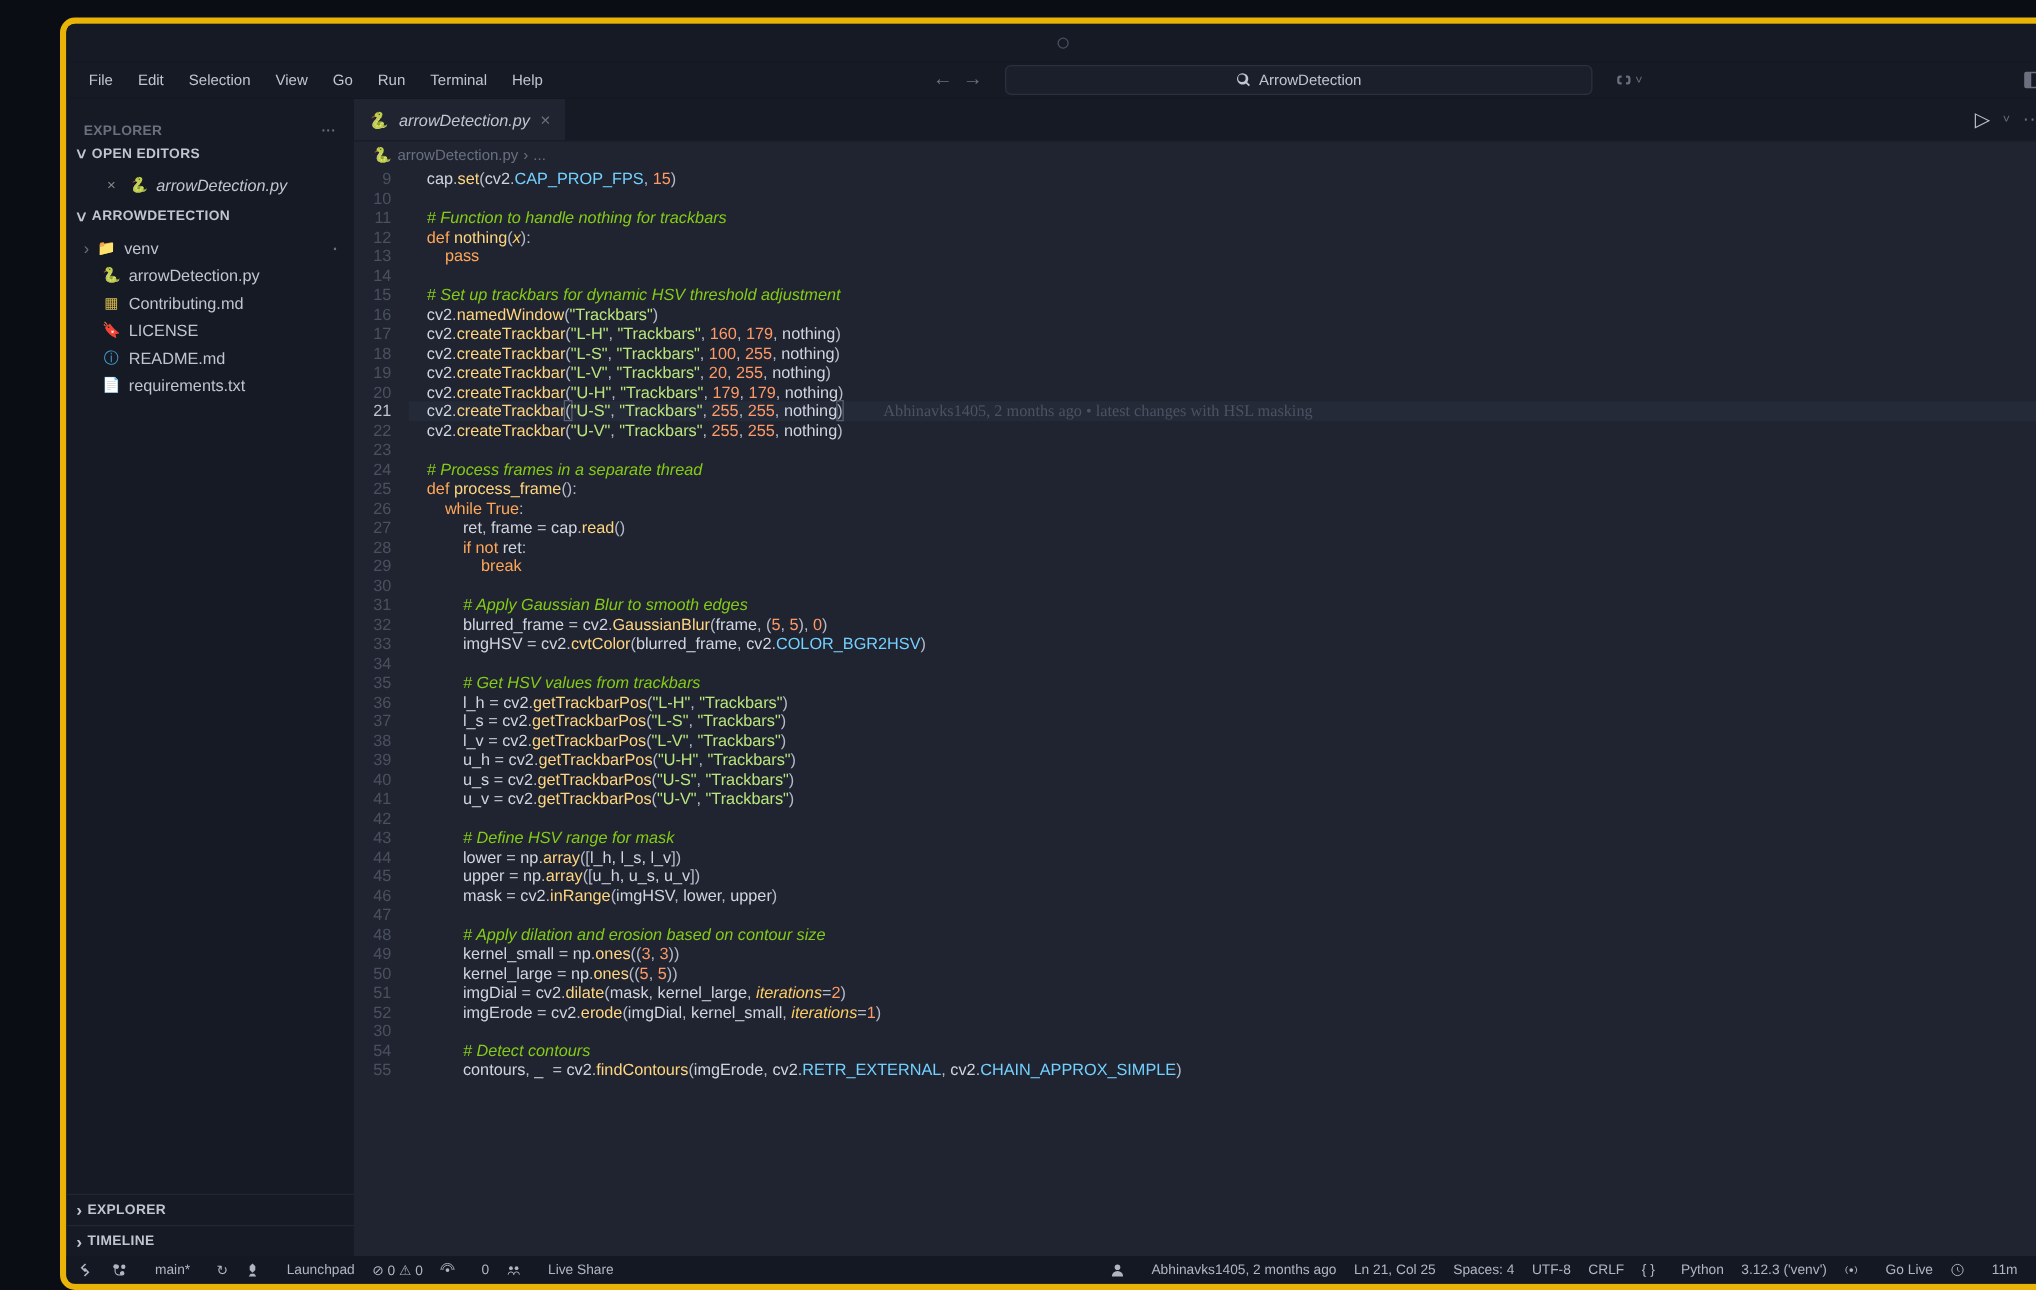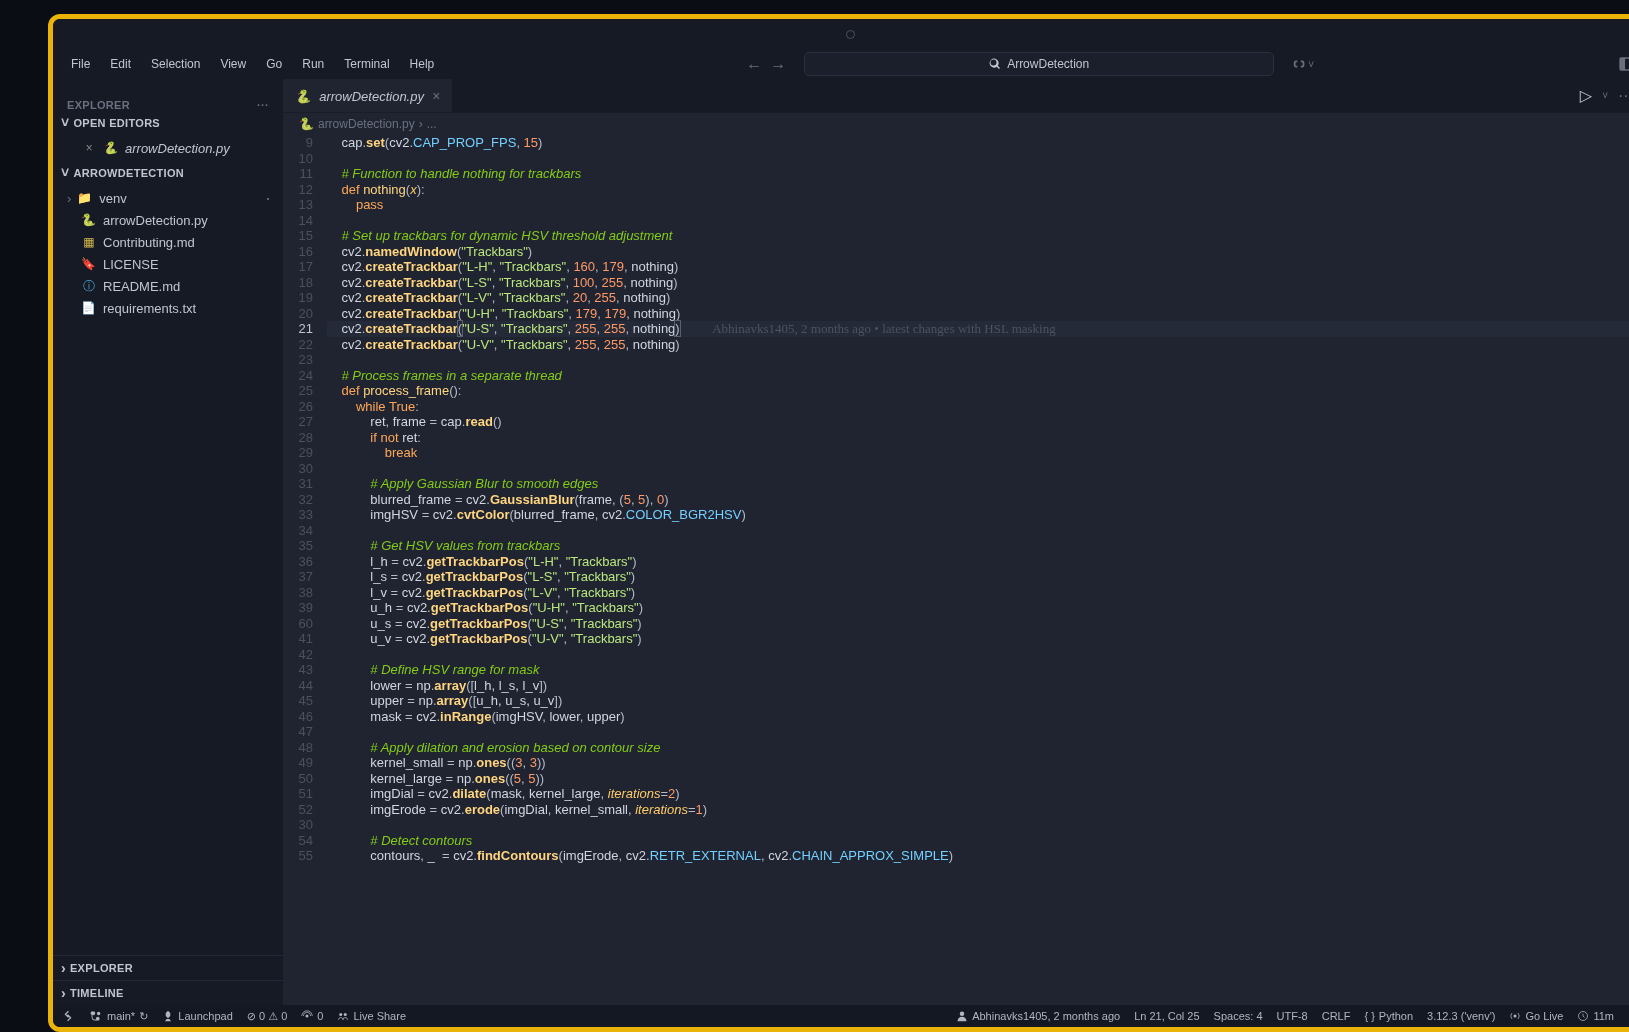--- a/index.html
+++ b/index.html
@@ -51,32 +51,32 @@
   .gutter .ln{height:15.5px;}
   .gutter .ln.active{color:var(--text);}
   .code{flex:1;white-space:pre;color:#b4bac8;position:relative;}
   .codeline{height:15.5px;}
   .codeline.hl{background:#252a38;}
   .c-comment{color:#84cc16;font-style:italic;}
   .c-kw{color:#ffa759;}
   .c-def{color:#ffd580;}
   .c-var{color:#d0d5df;}
   .c-attr{color:#73d0ff;}
-  .c-func{color:#ffd580;font-weight:bold;}
+  .c-func{color:#ffd580;}
   .c-str{color:#bae67e;}
   .c-num{color:#ff9966;}
   .c-punct{color:#b4bac8;}
   .c-param{color:#ffcc66;font-style:italic;}
   .c-bool{color:#ffa759;}
   .c-blame{color:#4d5262;font-style:normal;font-family:Liberation Serif, serif;}
   .c-bracket-hl{border:1px solid #5a6070;margin:-1px;}
   .bottom-panels{margin-top:auto;}
   .outline,.timeline{border-top:1px solid #222735;}
   .statusbar{height:22px;background:var(--status);display:flex;align-items:center;font-size:11px;color:#b0b5c4;padding:0 8px;gap:14px;}
-  .statusbar .sb-item{display:flex;align-items:center;gap:4px;cursor:pointer;}
+  .statusbar .sb-item{display:flex;align-items:center;gap:21px;cursor:pointer;}
   .sb-spacer{flex:1;}
   svg{fill:currentColor;}
   .folder-icon{color:#89a87e;}
   .py-icon{color:#4b8bbe;}
   .cert-icon{color:#d08f4f;}
   .info-icon{color:#4b9fd8;}
   .txt-icon{color:#9b7bc0;}
   .yellow-icon{color:#d5b84c;}
   .dots span{color:var(--text-dim);}
 </style>
@@ -236,21 +236,21 @@
             <div class="ln">30</div>
             <div class="ln">31</div>
             <div class="ln">32</div>
             <div class="ln">33</div>
             <div class="ln">34</div>
             <div class="ln">35</div>
             <div class="ln">36</div>
             <div class="ln">37</div>
             <div class="ln">38</div>
             <div class="ln">39</div>
-            <div class="ln">60</div>
+            <div class="ln">40</div>
             <div class="ln">41</div>
             <div class="ln">42</div>
             <div class="ln">43</div>
             <div class="ln">44</div>
             <div class="ln">45</div>
             <div class="ln">46</div>
             <div class="ln">47</div>
             <div class="ln">48</div>
             <div class="ln">49</div>
             <div class="ln">50</div>

